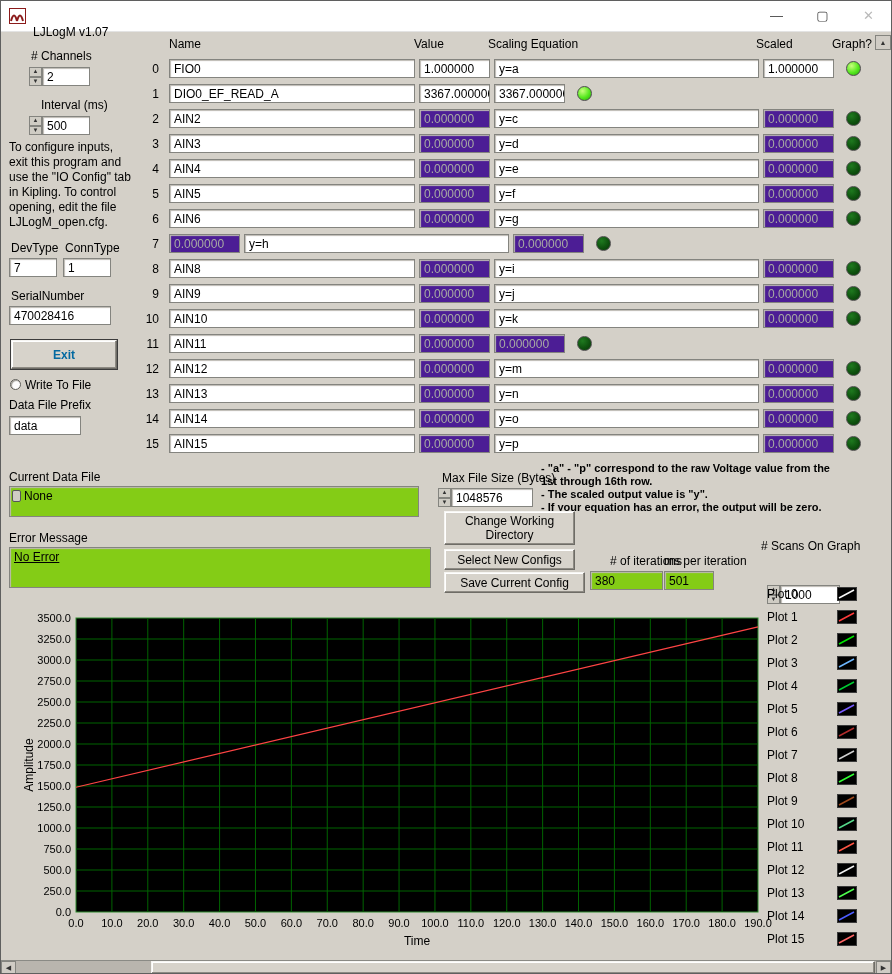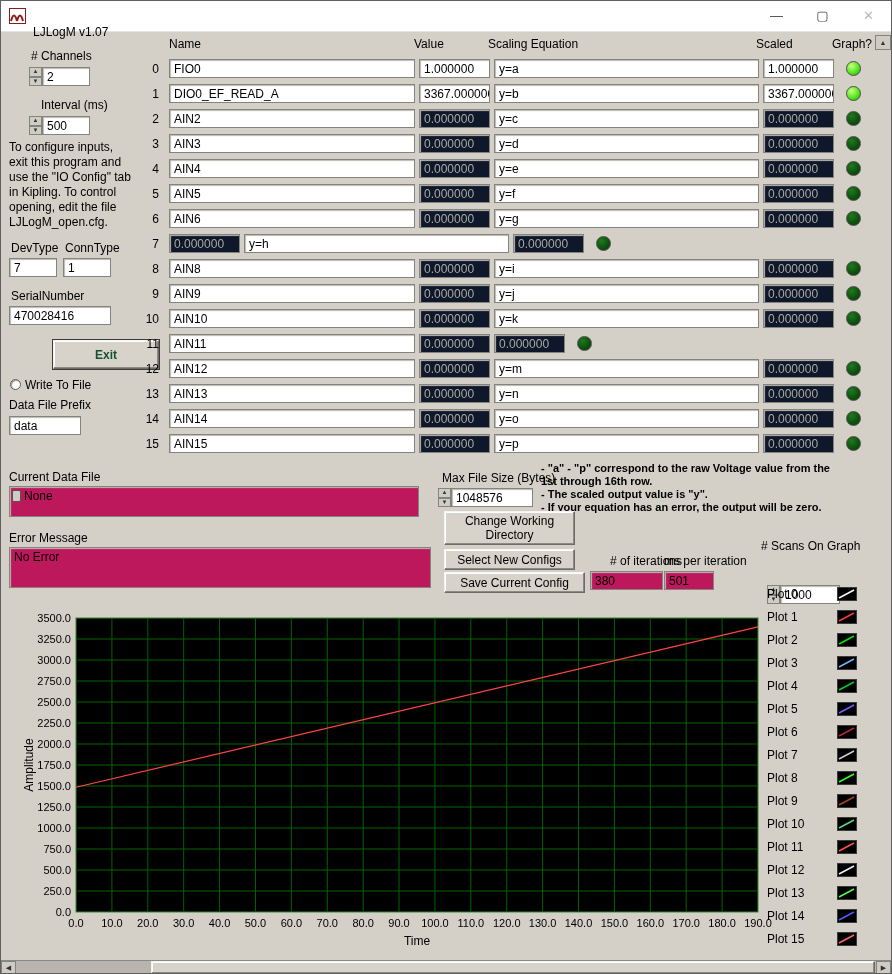--- a/index.html
+++ b/index.html
@@ -3,25 +3,25 @@
 <meta charset="utf-8">
 <style>
   html,body{margin:0;padding:0;}
   body{width:892px;height:974px;position:relative;background:#d4d0c8;font-family:"Liberation Sans",sans-serif;font-size:12px;color:#000;overflow:hidden;box-sizing:border-box;border:1px solid #5f5f5f;}
   .abs{position:absolute;}
   
   .titlebar{position:absolute;left:0;top:0;width:890px;height:30px;background:#ffffff;border-bottom:1px solid #e3e3e3;}
   .win-btn{position:absolute;top:0;width:45px;height:29px;text-align:center;line-height:29px;font-size:13px;color:#444;}
   
   .sunken{background:#ffffff;border:1px solid #84847f;box-shadow:inset 1px 1px 1px #bdbab3;padding:2px 4px;height:19px;line-height:14px;box-sizing:border-box;overflow:hidden;white-space:nowrap;}
-  .graybox{background:#be185d;}
-  .inactive{background:#0f172a;color:#a8aba3;}
+  .graybox{background:#84cc16;}
+  .inactive{background:#4c1d95;color:#a8aba3;}
   
   .btn{background:#d7d3cb;border:1px solid #6e6c66;border-top-color:#f6f5f2;border-left-color:#f6f5f2;box-shadow:inset -1px -1px 0 #8d8a83,inset 1px 1px 0 #ffffff;text-align:center;box-sizing:border-box;display:flex;align-items:center;justify-content:center;cursor:default;}
-  .exit-btn{box-shadow:0 0 0 1px #3c3c3c,inset -1px -1px 0 #8d8a83,inset 1px 1px 0 #ffffff;color:#14532d;font-weight:bold;margin-left:42px;}
+  .exit-btn{box-shadow:0 0 0 1px #3c3c3c,inset -1px -1px 0 #8d8a83,inset 1px 1px 0 #ffffff;color:#0369a1;font-weight:bold;}
   
   .spin{width:13px;height:19px;display:flex;flex-direction:column;box-sizing:border-box;}
   .spin div{flex:1;background:#cfccc4;border:1px solid #84847f;font-size:6px;line-height:7px;text-align:center;color:#333;overflow:hidden;}
   .numctl{display:flex;position:absolute;}
   
   .ch-row{display:flex;align-items:center;height:25px;}
   .ch-idx{width:38px;text-align:right;padding-right:6px;font-size:12px;}
   .name-box{width:246px;margin-left:4px;}
   .val-box{width:71px;margin-left:4px;}
   .eq-box{width:265px;margin-left:4px;}
@@ -115,21 +115,20 @@
       <div class="sunken name-box">FIO0</div>
       <div class="sunken val-box ">1.000000</div>
       <div class="sunken eq-box">y=a</div>
       <div class="sunken scaled-box ">1.000000</div>
       <div class="led on"></div>
     </div>
     <div class="ch-row">
       <div class="ch-idx">1</div>
       <div class="sunken name-box">DIO0_EF_READ_A</div>
       <div class="sunken val-box ">3367.000000</div>
-      <div class="sunken eq-box">y=b</div>
       <div class="sunken scaled-box ">3367.000000</div>
       <div class="led on"></div>
     </div>
     <div class="ch-row">
       <div class="ch-idx">2</div>
       <div class="sunken name-box">AIN2</div>
       <div class="sunken val-box inactive">0.000000</div>
       <div class="sunken eq-box">y=c</div>
       <div class="sunken scaled-box inactive">0.000000</div>
       <div class="led off"></div>
@@ -238,21 +237,21 @@
     </div>
   </div>
 
 <div class="lbl" style="left:8px;top:469px;">Current Data File</div>
 <div class="sunken graybox abs" style="left:8px;top:485px;width:410px;height:31px;">
   <span class="abs" style="left:2px;top:3px;width:7px;height:10px;border:1px solid #555;border-radius:2px;background:#cfccc4;"></span>
   <span style="margin-left:10px;">None</span>
 </div>
 
 <div class="lbl" style="left:8px;top:530px;">Error Message</div>
-<div class="sunken graybox abs" style="left:8px;top:546px;width:422px;height:41px;">No Error</div>
+<div class="sunken graybox abs" style="left:8px;top:546px;width:422px;height:41px;text-decoration:underline;">No Error</div>
 
 <div class="lbl" style="left:441px;top:470px;">Max File Size (Bytes)</div>
 <div class="numctl" style="left:437px;top:487px;">
   <div class="spin">
       <div>▲</div>
       <div>▼</div>
     </div>
   <div class="sunken" style="width:82px;">1048576</div>
 </div>
 

